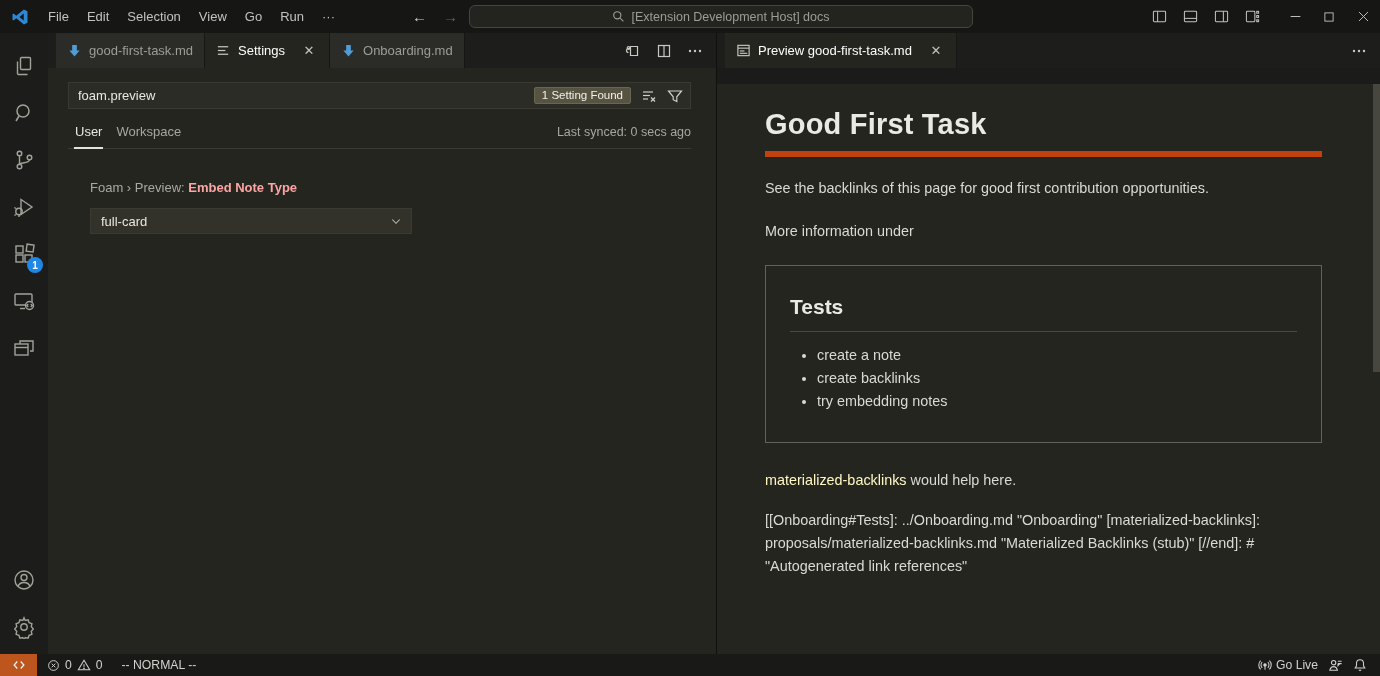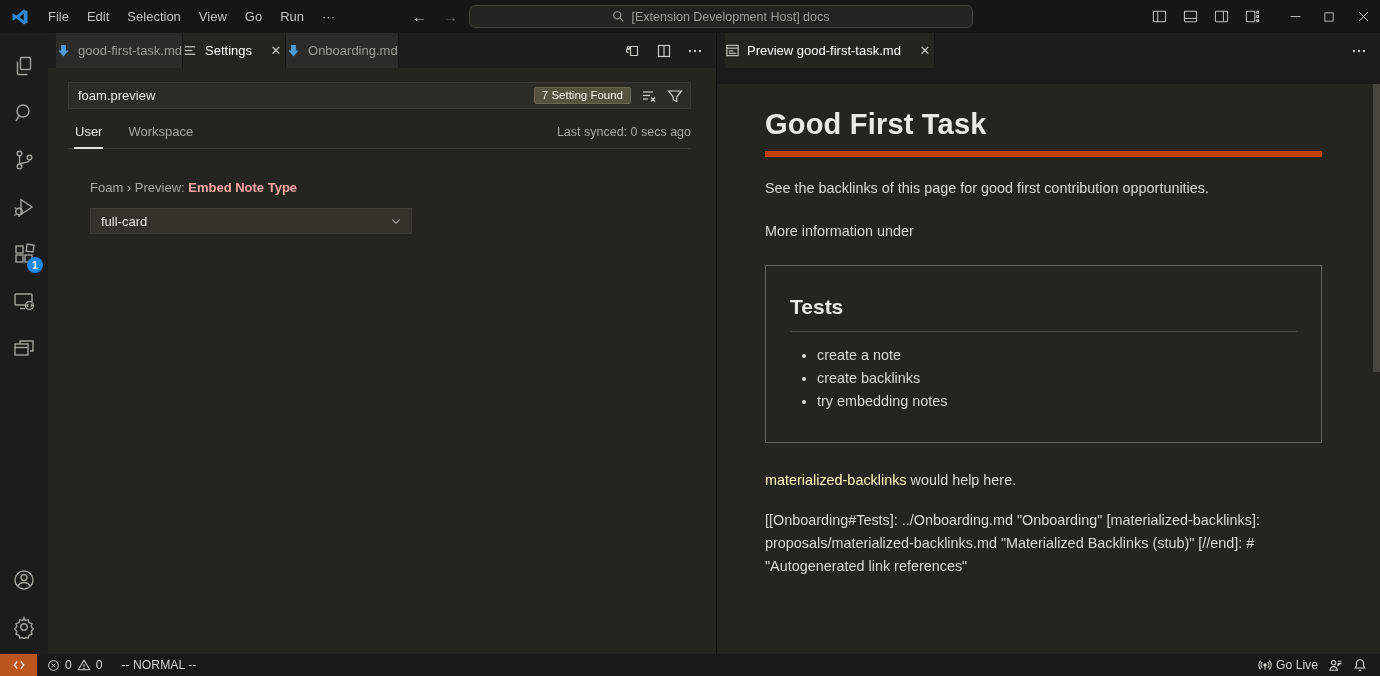--- a/index.html
+++ b/index.html
@@ -33,32 +33,32 @@
   .ab-item{width:48px; height:47px; display:flex; align-items:center; justify-content:center; color:#a2a29b; position:relative;}
   .ab-badge{position:absolute; right:5px; bottom:4px; min-width:16px; height:16px; border-radius:50%; background:#1f87e4; color:#fff; font-size:10px; display:flex; align-items:center; justify-content:center; font-weight:bold;}
   .ab-bottom{margin-top:auto; margin-bottom:4px; display:flex; flex-direction:column; align-items:center;}
 
   
   .group{display:flex; flex-direction:column; min-width:0;}
   .group-left{width:669px; flex:none; border-right:1px solid #101010;}
   .group-right{flex:1;gap:16px;}
   .tabbar{height:35px; background:#1d1d1b; display:flex; align-items:stretch; flex:none;}
   .tab-spacer{width:8px; flex:none;}
-  .tab{display:flex; align-items:center; gap:7px; padding:0 0; font-size:13px; background:#2b2b27; color:#9d9d97; border-right:1px solid #161614; white-space:nowrap;}
+  .tab{display:flex; align-items:center; gap:7px; padding:0 11px; font-size:13px; background:#2b2b27; color:#9d9d97; border-right:1px solid #161614; white-space:nowrap;}
   .tab.active{background:#25251f; color:#fdfdfc;}
   .tab .tab-close{margin-left:8px; color:#c2c2be; font-size:13px; width:18px; height:18px; display:flex; align-items:center; justify-content:center; border-radius:4px;}
   .tab-actions{margin-left:auto; display:flex; align-items:center; gap:15px; padding:0 13px; color:#c9c9c4;}
 
   
   .settings-pane{flex:1; background:#25251f; overflow:hidden; position:relative;}
   .settings-search{margin:14px 25px 0 20px; height:27px; background:#2c2c26; border:1px solid #3a3a32; display:flex; align-items:center; padding:0 7px 0 9px; color:#e8e8e3; font-size:13px;}
   .ss-value{flex:1;}
   .ss-badge{background:#575341; color:#f1f0ea; border:1px solid #6a6654; font-size:11.5px; padding:1px 7px 2px; border-radius:2px; white-space:nowrap;}
   .ss-icon{margin-left:10px; color:#cfcfca;}
-  .scope-row{margin:0 25px 0 20px; display:flex; align-items:flex-end; border-bottom:1px solid #3b3b34; height:40px; font-size:13px;gap:12px;}
+  .scope-row{margin:0 25px 0 20px; display:flex; align-items:flex-end; border-bottom:1px solid #3b3b34; height:40px; font-size:13px;}
   .scope-tab{padding:0 7px 9px; color:#a7a7a0; position:relative;}
   .scope-tab.active{color:#e9e9e4;}
   .scope-tab.active:after{content:""; position:absolute; left:6px; right:6px; bottom:-1px; height:2px; background:#e3e3de;}
   .last-synced{margin-left:auto; color:#a7a7a0; font-size:12.5px; padding-bottom:9px;}
   .setting-item{margin:31px 0 0 42px;}
   .setting-label{font-size:13px; color:#a9a9a2;}
   .setting-label b{color:#fca5a5; font-weight:bold;}
   .setting-select{margin-top:13px; width:322px; height:26px; background:#32322b; border:1px solid #3a3a32; display:flex; align-items:center; justify-content:space-between; padding:0 9px 0 10px; font-size:13px; color:#e8e8e3;}
   .chev{color:#bdbdb7; font-size:11px;}
 
@@ -284,21 +284,21 @@
               <circle cx="8" cy="8" r="1.2"></circle>
               <circle cx="13" cy="8" r="1.2"></circle>
             </svg>
           </span>
       </div>
     </div>
 
     <div class="settings-pane">
       <div class="settings-search">
         <span class="ss-value">foam.preview</span>
-        <span class="ss-badge">7 Setting Found</span>
+        <span class="ss-badge">1 Setting Found</span>
         <span class="ss-icon">
             <svg width="16" height="16" viewBox="0 0 16 16" fill="none" stroke="currentColor" stroke-width="1.2">
               <line x1="2" y1="4" x2="12" y2="4"></line>
               <line x1="2" y1="7.5" x2="9" y2="7.5"></line>
               <line x1="2" y1="11" x2="7" y2="11"></line>
               <line x1="10" y1="9.5" x2="14" y2="13.5"></line>
               <line x1="14" y1="9.5" x2="10" y2="13.5"></line>
             </svg>
           </span>
         <span class="ss-icon">

